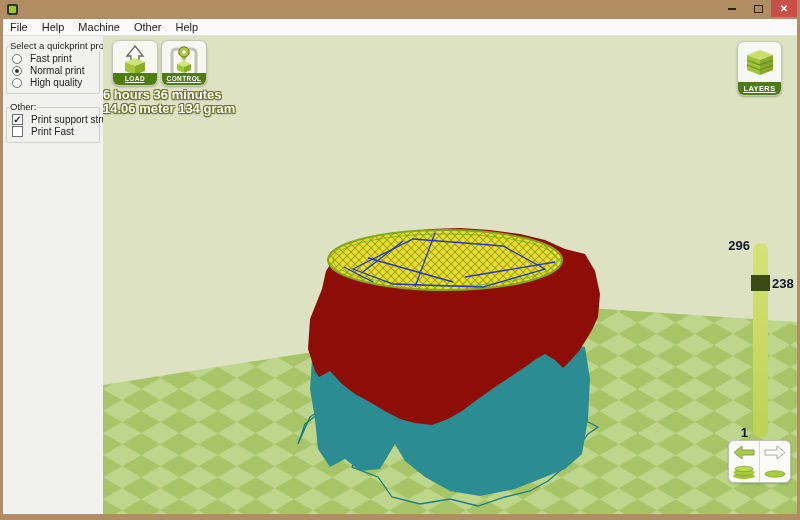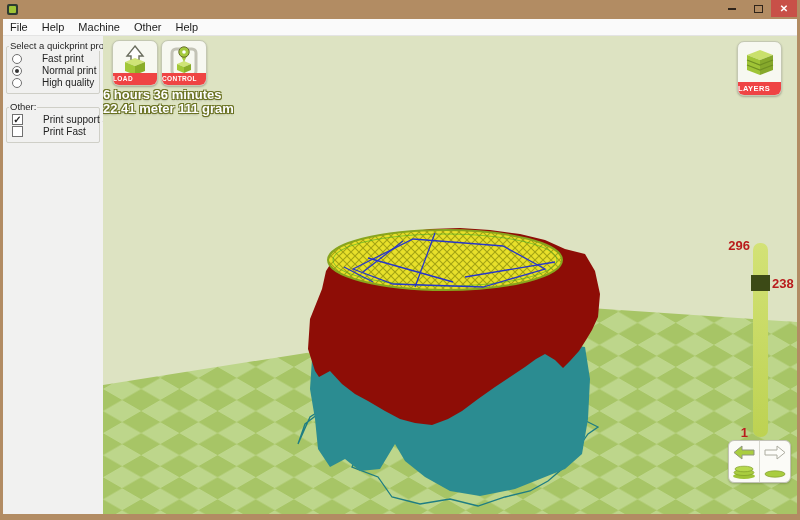--- a/index.html
+++ b/index.html
@@ -29,57 +29,57 @@
 
   
   .content { position:absolute; top:36px; left:3px; right:3px; bottom:6px; display:flex; }
 
   
   .sidebar { width:100px; background:#f1f1f0; padding:10px 0 0 0; flex:none; }
   .group { position:relative; border:1px solid #cfcfc7; border-radius:2px;
            margin:0 3px 13px 3px; padding:5px 2px 4px 2px; }
   .group-label { position:absolute; top:-7px; left:2px; background:#f1f1f0; padding:0 1px;
            font-size:9.5px; color:#222; white-space:nowrap; }
-  .opt-row { display:flex; align-items:center; gap:20px; margin:1px 0 1px 3px; }
+  .opt-row { display:flex; align-items:center; gap:8px; margin:1px 0 1px 3px; }
   .opt-label { font-size:10px; color:#222; white-space:nowrap; }
   .radio { width:10px; height:10px; border:1px solid #707070; border-radius:50%;
            background:#fff; flex:none; position:relative; }
   .radio.checked::after { content:""; position:absolute; left:2px; top:2px; width:4px; height:4px;
            border-radius:50%; background:#333; }
   .checkbox { width:11px; height:11px; border:1px solid #707070; background:#fff; flex:none;
            font-size:10px; line-height:9px; text-align:center; color:#222; }
   .checkbox.checked::after { content:"✓"; font-weight:bold; }
 
   
   .viewport { position:relative; flex:1; background:#dde3c2; overflow:hidden; }
   .scene { position:absolute; left:0; top:0; }
 
   
   .tool-btn { position:absolute; background:#f7f8f1; border:1px solid #c4c8b2; border-radius:7px;
               box-shadow:0 1px 2px rgba(0,0,0,.25); overflow:hidden; }
-  .tool-btn .bar { position:absolute; left:0; right:0; bottom:0; background:#ef4444; color:#fff;
-              font-weight:bold; letter-spacing:.4px; }
+  .tool-btn .bar { position:absolute; left:0; right:0; bottom:0; background:#4d7c0f; color:#fff;
+              font-weight:bold; text-align:center; letter-spacing:.4px;text-decoration:underline; }
   .btn-load    { left:9px;  top:4px; width:46px; height:46px; }
   .btn-control { left:58px; top:4px; width:46px; height:46px; }
   .btn-load .bar, .btn-control .bar { height:12px; font-size:6.5px; line-height:12px; }
   .btn-layers  { left:634px; top:5px; width:45px; height:55px; }
   .btn-layers .bar { height:13px; font-size:7.5px; line-height:13px; }
   .tool-btn svg { position:absolute; left:50%; transform:translateX(-50%); top:3px; }
   .btn-layers svg { top:7px; }
 
   
   .print-info { position:absolute; left:0; top:52px; width:185px; text-align:left;
       font-size:13px; font-weight:bold; color:#fff; line-height:14px;
       text-shadow:-1px -1px 0 #6a7222, 1px -1px 0 #6a7222, -1px 1px 0 #6a7222, 1px 1px 0 #6a7222, 0 2px 2px rgba(0,0,0,.2); }
 
   
   .slider-track { position:absolute; left:650px; top:207px; width:15px; height:194px;
       background:linear-gradient(#d3e276,#bdd252); border-radius:7px; }
   .slider-handle { position:absolute; left:648px; top:239px; width:19px; height:16px; background:#3c4a16; }
-  .slider-label { position:absolute; font-size:13px; font-weight:bold; color:#b91c1c; }
+  .slider-label { position:absolute; font-size:13px; font-weight:bold; color:#0f172a; }
   .lbl-max { left:612px; top:202px; width:35px; text-align:right; }
   .lbl-cur { left:669px; top:240px; }
   .lbl-min { left:612px; top:389px; width:33px; text-align:right; }
 
   
   .nav-panel { position:absolute; left:625px; top:404px; width:63px; height:43px;
       background:#fbfbf7; border:1px solid #c2c2b6; border-radius:6px;
       box-shadow:0 1px 2px rgba(0,0,0,.2); display:flex; }
   .nav-half { flex:1; position:relative; }
   .nav-half + .nav-half { border-left:1px solid #d8d8cf; }
@@ -198,21 +198,21 @@
           <path d="M27,20 L20,23 20,29 27,26 Z" fill="#8aad29"></path>
           <path d="M17,12 L23,12 20,18 Z" fill="#a5ca3c"></path>
           <circle cx="20" cy="8" r="5.2" fill="#a5ca3c" stroke="#67702c" stroke-width="1"></circle>
           <circle cx="20" cy="8" r="1.8" fill="#ffffff"></circle>
         </svg>
         <div class="bar">CONTROL</div>
       </div>
 
       <div class="print-info">
         <span>6 hours 36 minutes</span><br>
-        <span>22.41 meter 111 gram</span>
+        <span>14.06 meter 134 gram</span>
       </div>
 
       <div class="tool-btn btn-layers">
         <svg width="30" height="28" viewBox="0 0 30 28">
           <path d="M15,1 L28,6 15,11 2,6 Z" fill="#c9e06c"></path>
           <path d="M2,6 L15,11 15,26 2,21 Z" fill="#9fc436"></path>
           <path d="M28,6 L15,11 15,26 28,21 Z" fill="#86a82c"></path>
           <path d="M2,11 L15,16 28,11 M2,16 L15,21 28,16" fill="none" stroke="#6f8f22" stroke-width="1.2"></path>
         </svg>
         <div class="bar">LAYERS</div>

